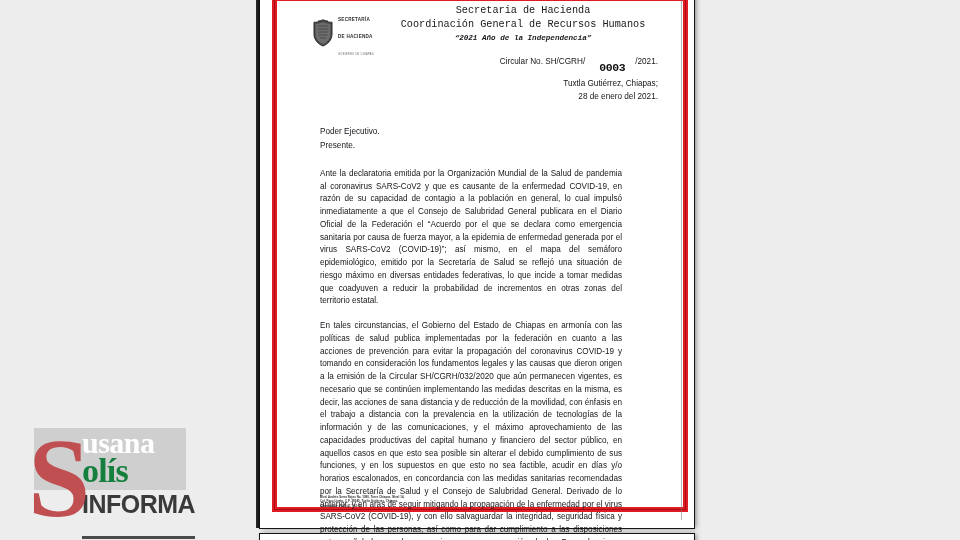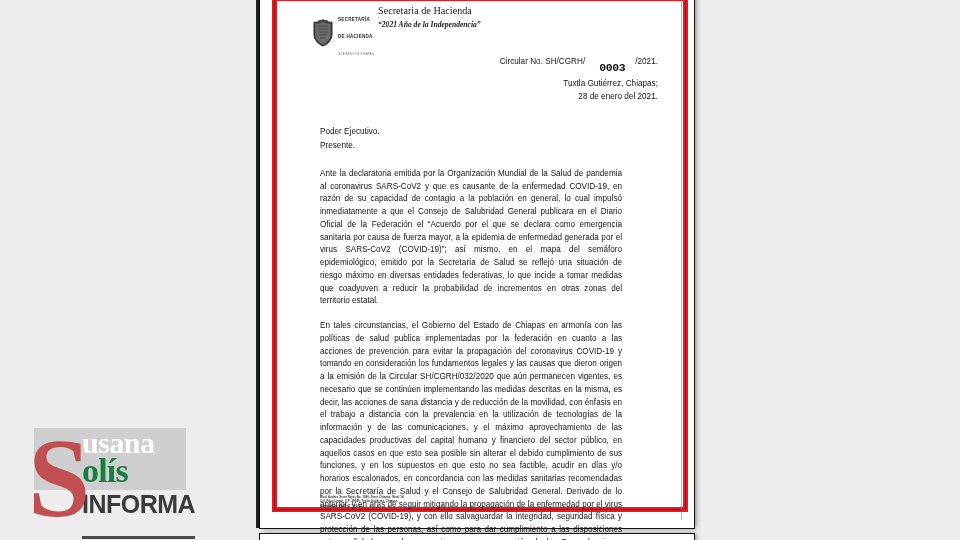--- a/index.html
+++ b/index.html
@@ -56,22 +56,22 @@
   .crest{
     position:absolute;left:26px;top:10px;display:flex;align-items:center;gap:4px;
   }
   .crest svg{display:block;}
   .crest-words{line-height:1.05;}
   .crest-words .l1{font-size:4.6px;font-weight:bold;letter-spacing:.25px;color:#2f2f2f;}
   .crest-words .l2{font-size:4.6px;font-weight:bold;letter-spacing:.25px;color:#2f2f2f;}
   .crest-words .l3{font-size:2.6px;letter-spacing:.3px;color:#6a6a6a;margin-top:1.4px;}
 
   .hdr-center{
-    position:absolute;left:92px;right:4px;top:6px;text-align:left;
-    font-family:Liberation Serif, serif;color:#17181c;
+    position:absolute;left:92px;right:4px;top:6px;text-align:center;
+    font-family:Liberation Mono, monospace;color:#17181c;
   }
   .hdr-center .h1{font-size:10.2px;line-height:1.35;}
   .hdr-center .h2{font-size:10.2px;line-height:1.35;}
   .hdr-center .h3{font-size:7.6px;font-style:italic;font-weight:bold;line-height:1.5;margin-top:1px;}
 
   
   .circ{
     margin-top:2px;padding-right:14px;text-align:right;font-size:8.2px;line-height:1.55;
   }
   .circ-row1{display:flex;justify-content:flex-end;align-items:flex-start;}
@@ -156,20 +156,21 @@
           </span>
           <span class="crest-words">
             <span class="l1">SECRETARÍA</span><br>
             <span class="l2">DE HACIENDA</span><br>
             <span class="l3">GOBIERNO DE CHIAPAS</span>
           </span>
         </div>
 
         <div class="hdr-center">
           <div class="h1">Secretaria de Hacienda</div>
+          <div class="h2">Coordinación General de Recursos Humanos</div>
           <div class="h3">“2021 Año de la Independencia”</div>
         </div>
       </div>
 
       <div class="circ">
         <div class="circ-row1">
           <span class="circ-label">Circular No. SH/CGRH/</span>
           <span class="circ-stamp">0003</span>
           <span class="circ-year">/2021.</span>
         </div>

